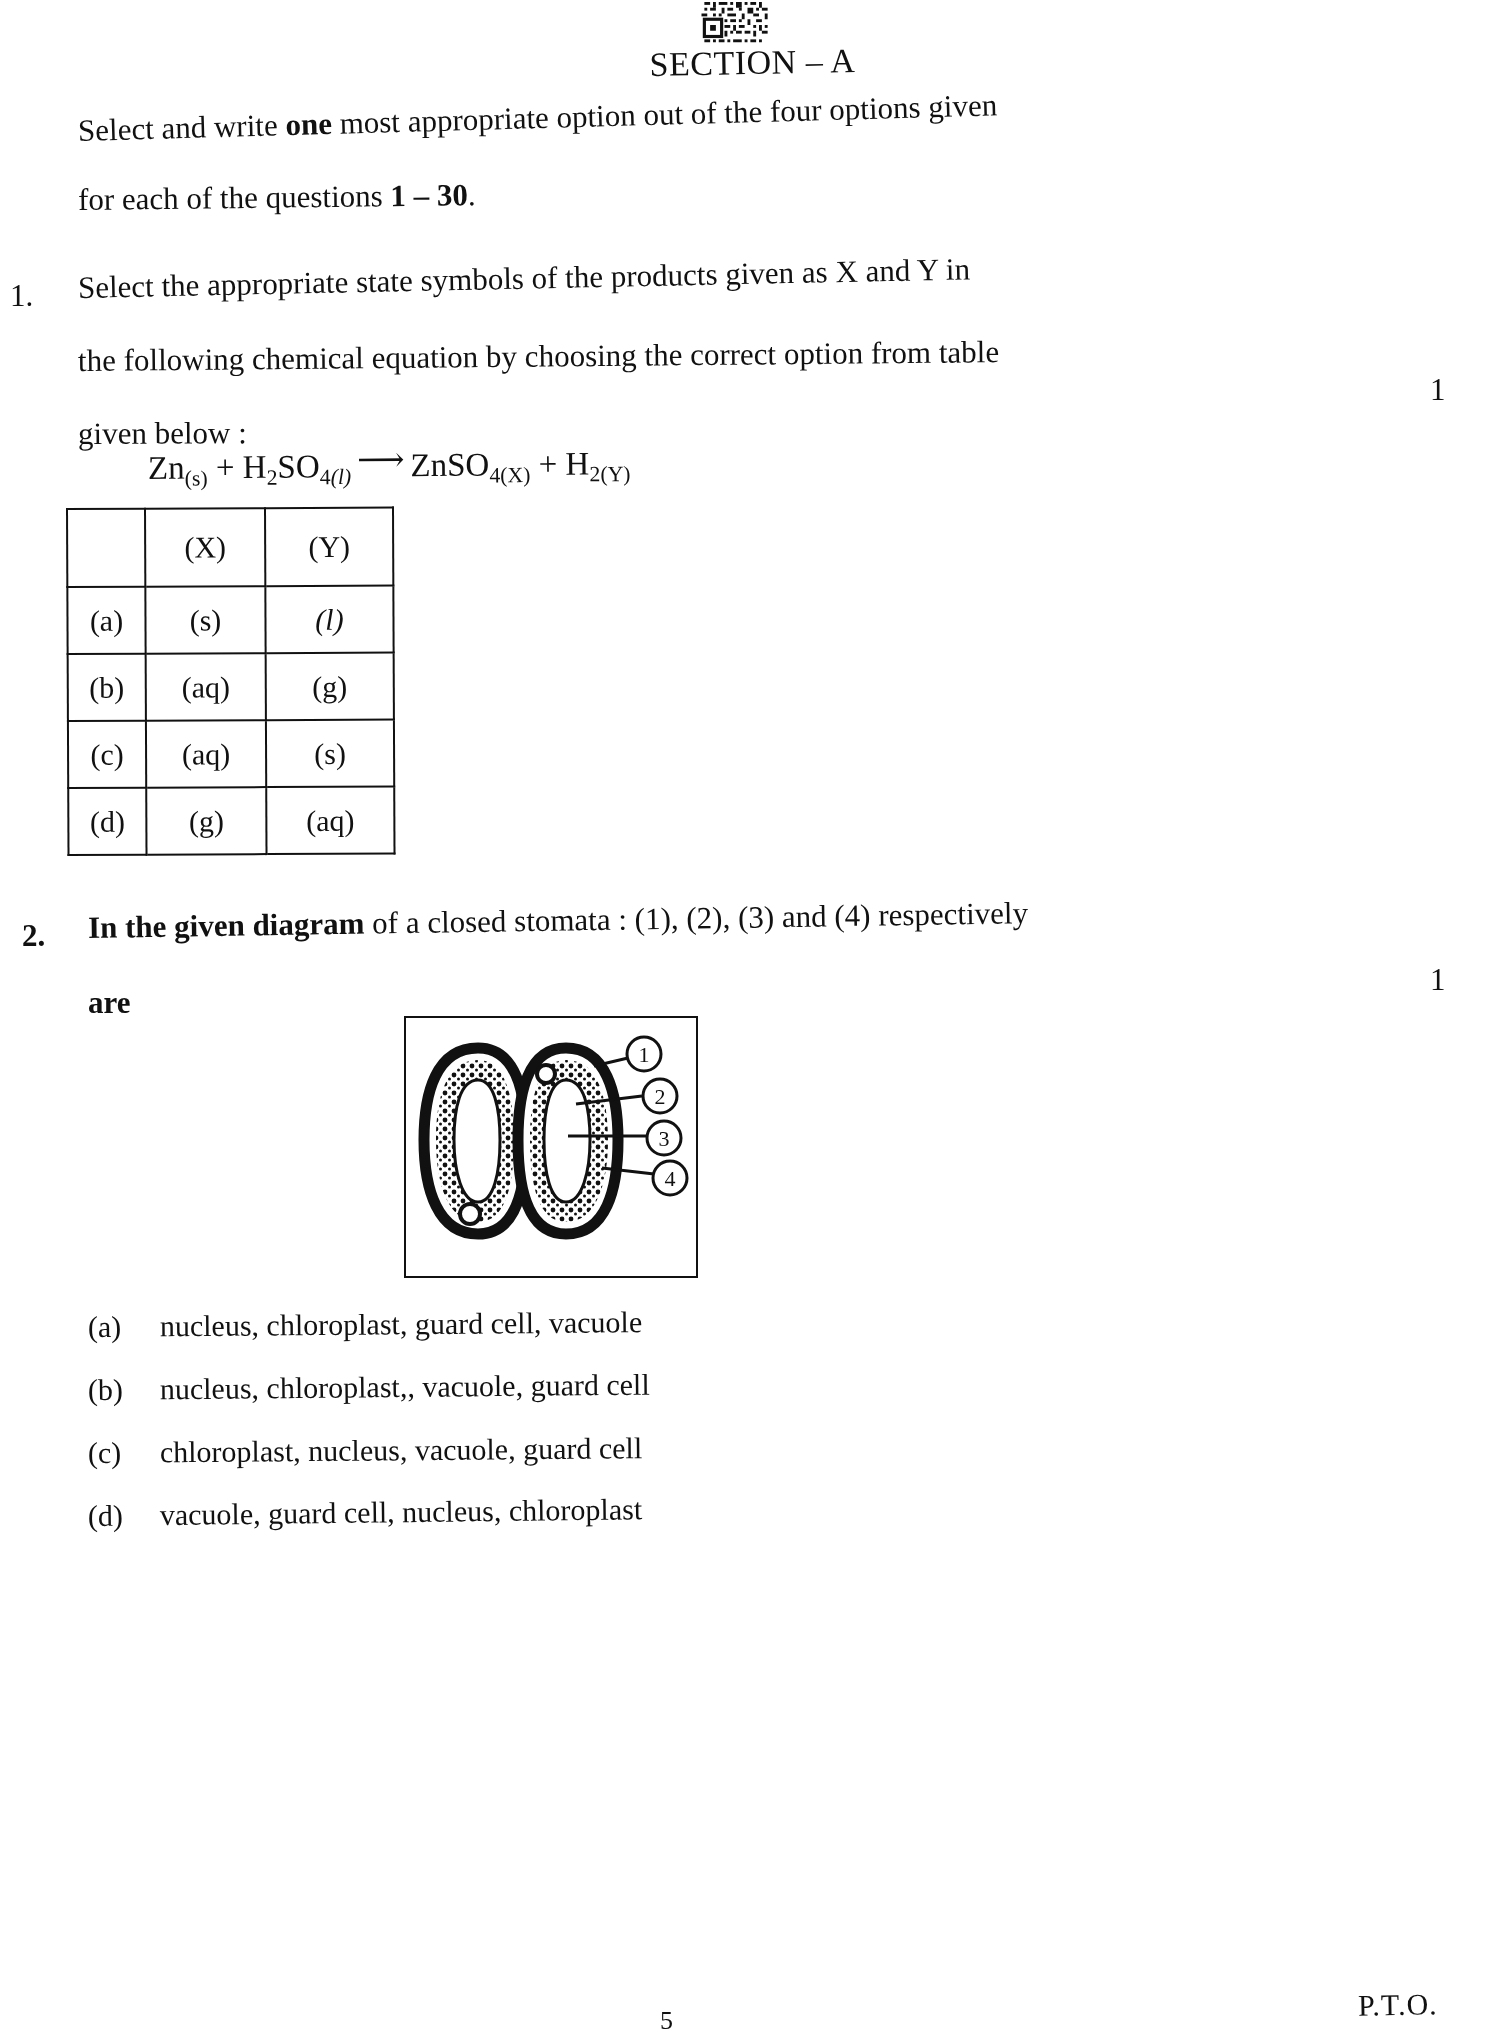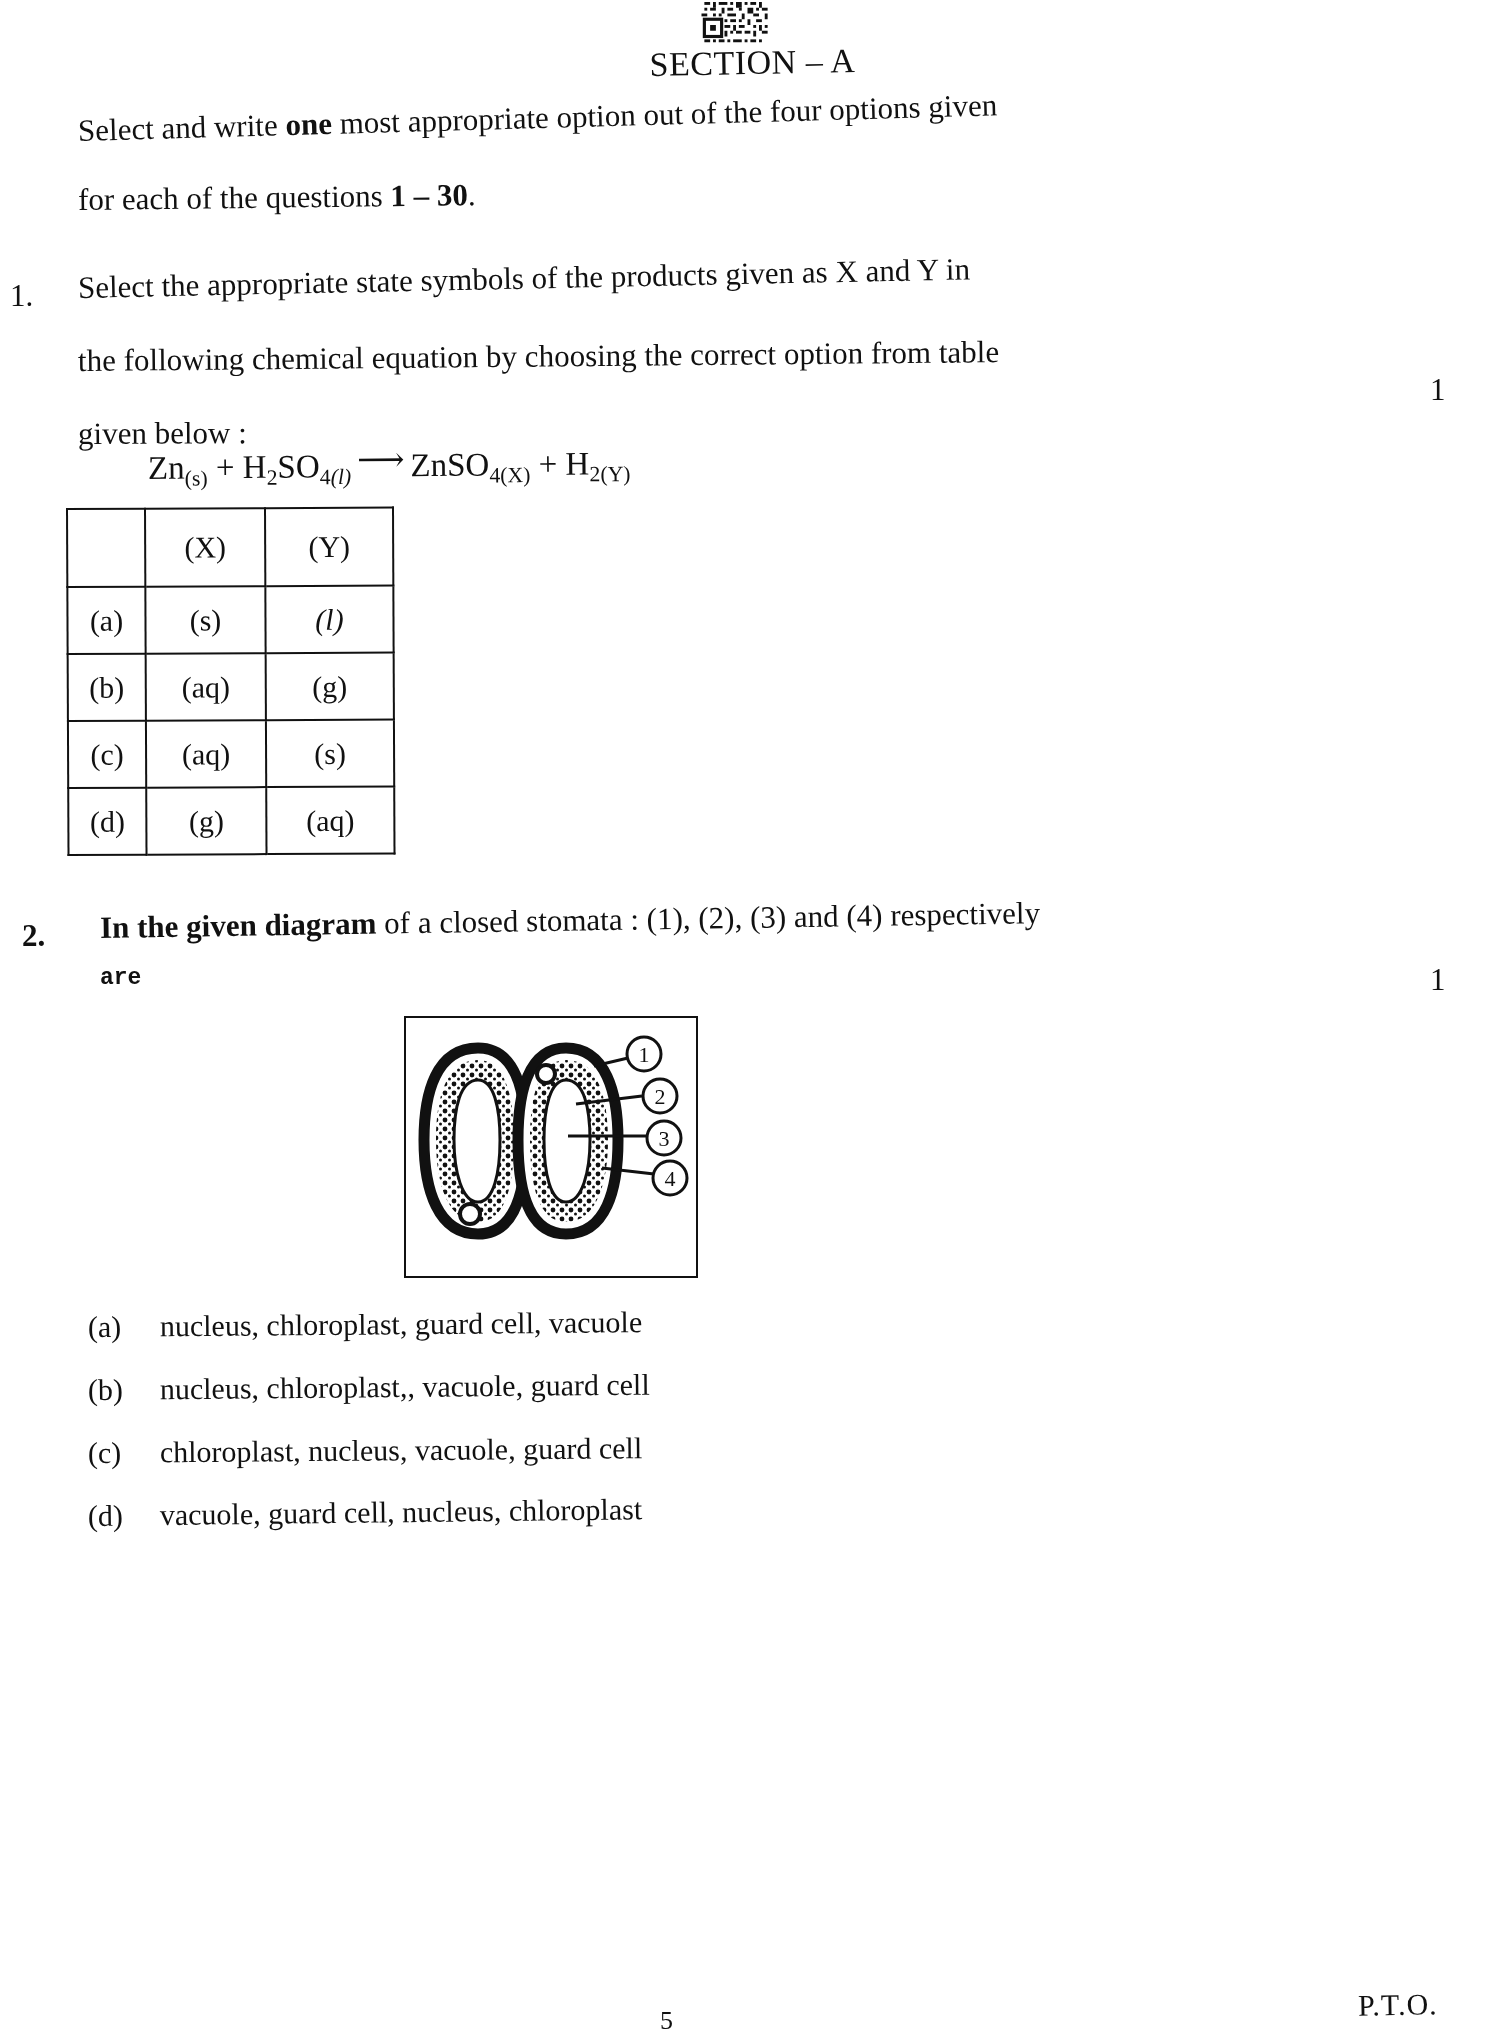--- a/index.html
+++ b/index.html
@@ -73,24 +73,24 @@
   }
   .opt-table .c-lbl{width:74px;height:58px;}
   .opt-table .c-x{width:116px;}
   .opt-table .c-y{width:124px;}
   .opt-table tr.head td{height:74px;}
   .opt-table tr.body td{height:63px;}
   .opt-table .it{font-style:italic;}
 
   
   #q2-num{left:22px;top:918px;font-weight:bold;}
-  #q2-body{left:100px;top:912px;width:1020px;}
+  #q2-body{left:88px;top:912px;width:1020px;}
   #q2-body .l1{font-size:31px;transform:rotate(-0.9deg);}
   #q2-body .l1 .bd{font-weight:bold;}
-  #q2-body .l2{font-size:23px;font-weight:bold;margin-top:24px;transform:rotate(0deg);font-family:Liberation Mono, monospace;}
+  #q2-body .l2{font-size:31px;font-weight:bold;margin-top:44px;transform:rotate(0deg);}
 
   
   .figure{
     position:absolute;left:404px;top:1016px;width:290px;height:258px;
     border:2px solid #111;background:#fff;
   }
   .figure svg{display:block;}
 
   
   .answers{position:absolute;left:88px;top:1310px;width:1200px;}

